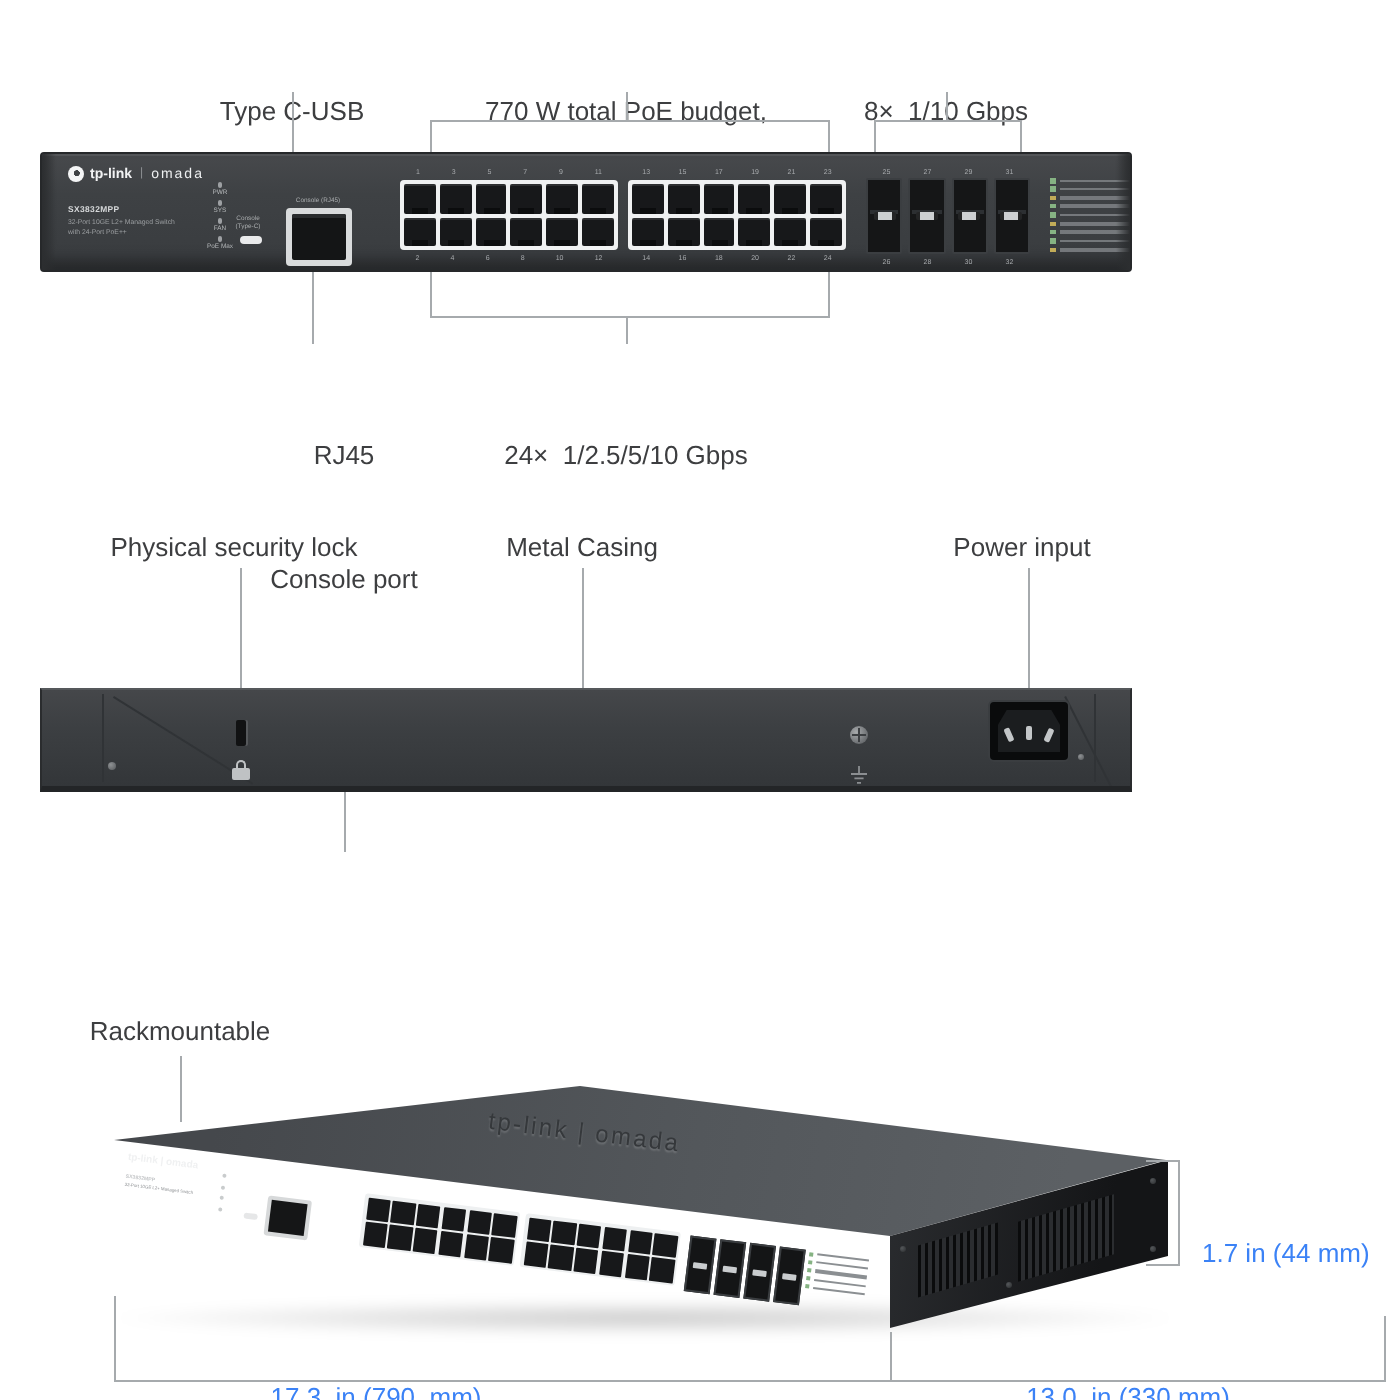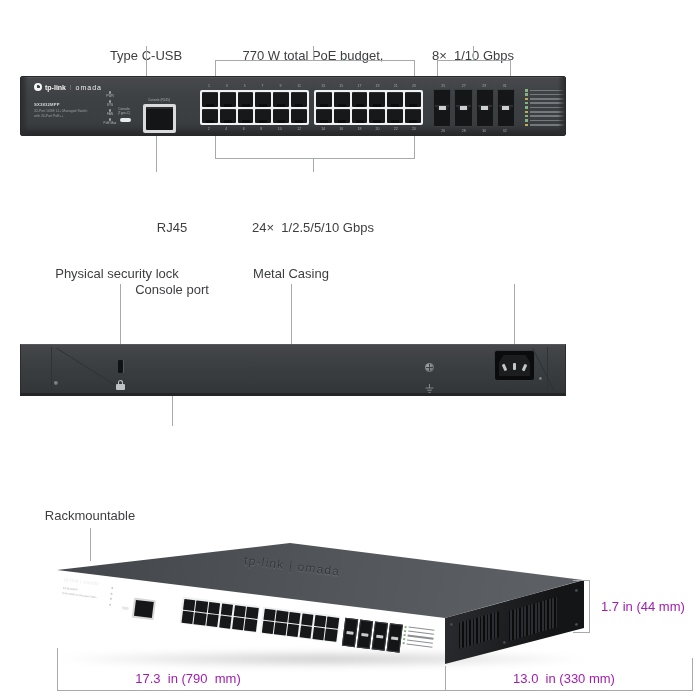--- a/index.html
+++ b/index.html
@@ -1,21 +1,21 @@
 <!DOCTYPE html>
 <html><head>
 <meta charset="utf-8">
 <style>
   html,body{margin:0;padding:0;background:#fff;}
   .canvas{position:relative;width:700px;height:700px;background:#ffffff;overflow:hidden;
           font-family:"Liberation Sans",sans-serif;}
   .callout{position:absolute;text-align:center;font-size:13px;color:#3d3e40;line-height:1.6;white-space:pre;}
   .vline{position:absolute;width:1px;background:#a6aaad;}
   .hline{position:absolute;height:1px;background:#a6aaad;}
-  .dim-label{position:absolute;font-size:13px;color:#a21caf;white-space:pre;}
+  .dim-label{position:absolute;font-size:13px;color:#3b82f6;white-space:pre;margin-top:20px;}
 
   
   .panel{position:absolute;left:20px;top:76px;width:546px;height:60px;border:1px solid #26282a;
          border-radius:2px;box-sizing:border-box;overflow:hidden;
          background:linear-gradient(180deg,#47494c 0%,#3e4144 35%,#393c3f 100%);
          box-shadow:inset 0 1px 0 rgba(255,255,255,.08),inset 0 -5px 7px rgba(0,0,0,.35);}
   .panel::before,.panel::after{content:"";position:absolute;top:0;bottom:0;width:7px;background:linear-gradient(90deg,#2c2e30,transparent);}
   .panel::before{left:0;} .panel::after{right:0;transform:scaleX(-1);}
   .brand-row{position:absolute;left:13px;top:6px;display:flex;align-items:center;gap:3px;}
   .brand-mark{width:8px;height:8px;border-radius:50%;background:radial-gradient(circle at 55% 45%,#3f4245 0 1.4px,#f4f5f6 1.6px);}
@@ -277,20 +277,21 @@
   <div class="callout" style="left:112px;top:176px;width:120px;">
     <div>RJ45</div>
     <div>Console port</div>
   </div>
   <div class="callout" style="left:213px;top:176px;width:200px;">
     <div>24×  1/2.5/5/10 Gbps</div>
   </div>
 
   <div class="callout" style="left:231px;top:264px;width:120px;">Metal Casing</div>
   <div class="callout" style="left:37px;top:264px;width:160px;">Physical security lock</div>
+  <div class="callout" style="left:451px;top:264px;width:120px;">Power input</div>
   <div class="vline" style="left:120px;top:284px;height:76px;"></div>
   <div class="vline" style="left:291px;top:284px;height:60px;"></div>
   <div class="vline" style="left:514px;top:284px;height:60px;"></div>
 
   <div class="back-panel">
     <div class="diag" style="left:36px;top:3px;width:82px;transform:rotate(32deg);"></div>
     <div class="diag" style="left:512px;top:3px;width:57px;transform:rotate(63deg);"></div>
     <div class="seam" style="left:30px;"></div>
     <div class="seam" style="left:526px;"></div>
     <div class="screw" style="left:33px;top:36px;"></div>

